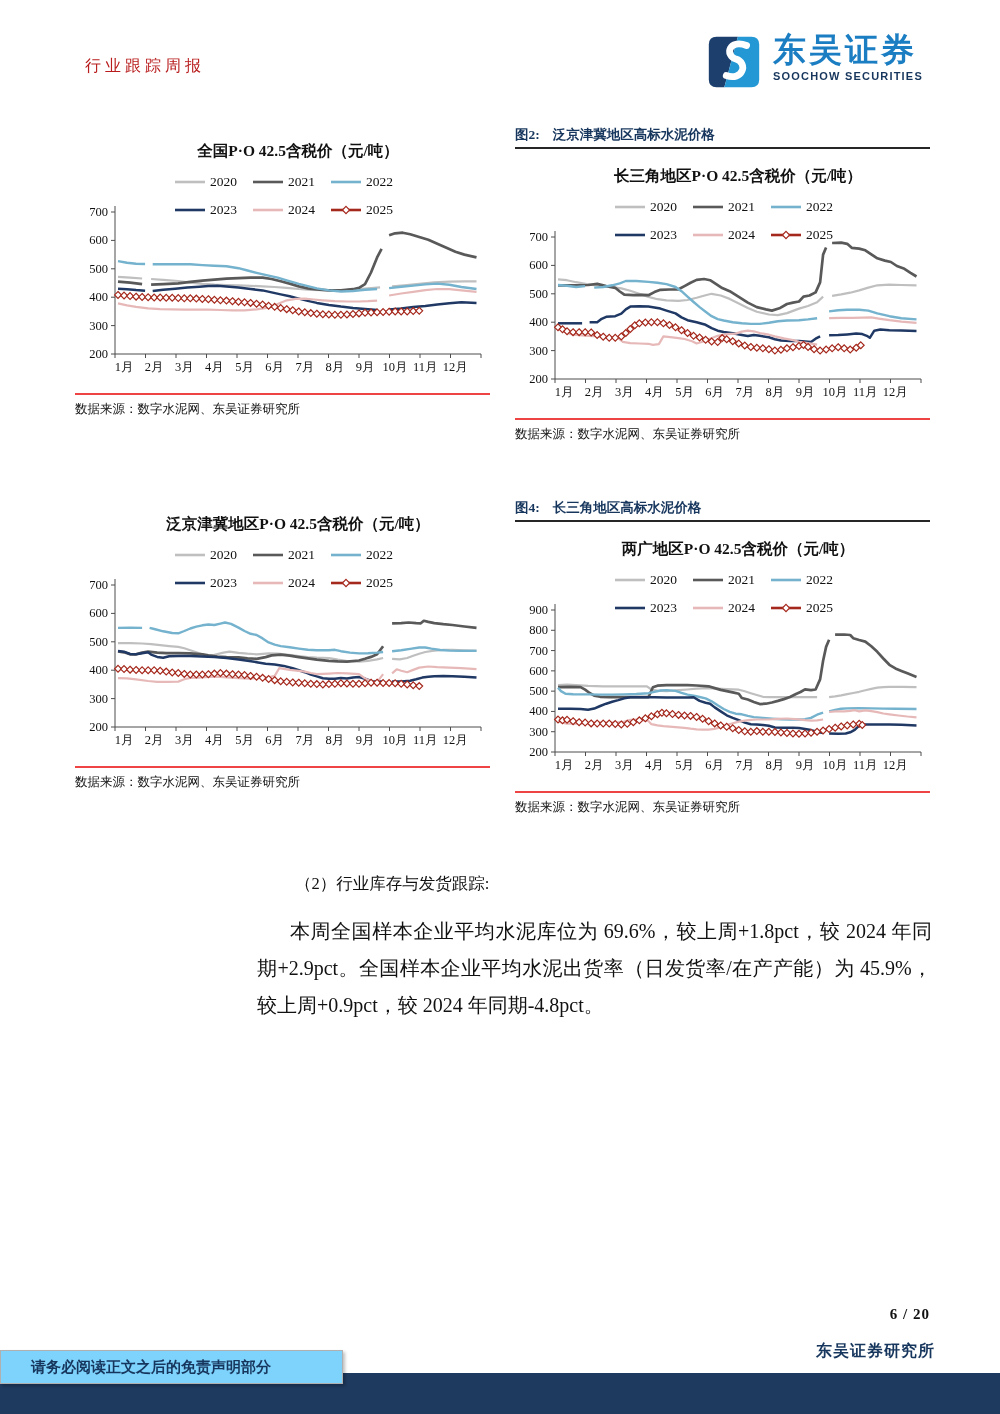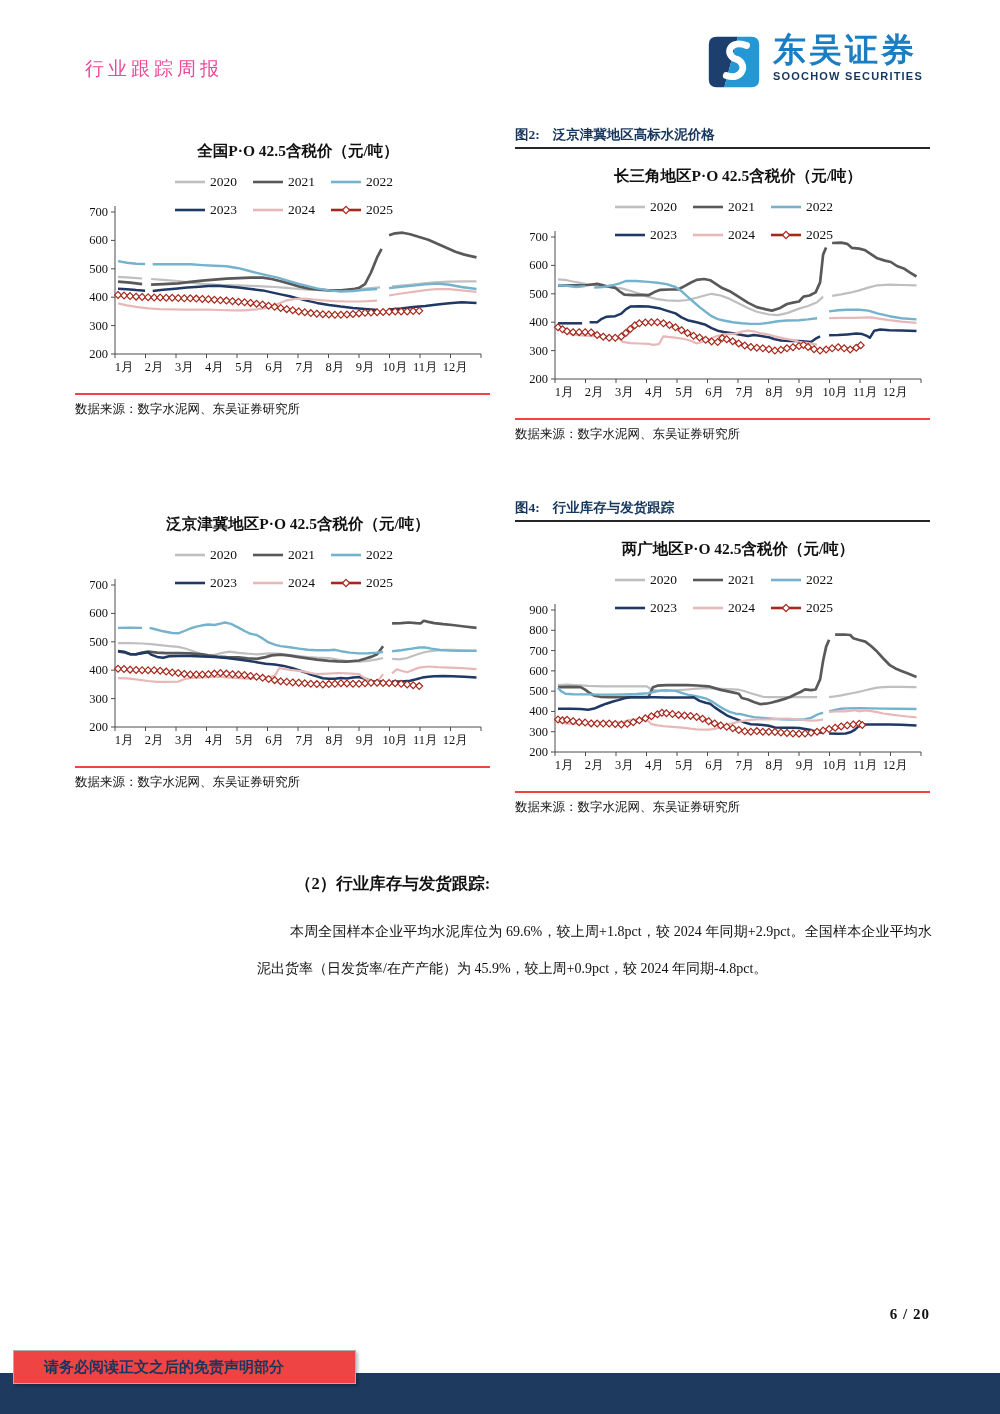--- a/index.html
+++ b/index.html
@@ -1,48 +1,48 @@
 <!DOCTYPE html>
 <html><head>
 <meta charset="utf-8">
 <style>
   html,body{margin:0;padding:0;background:#888;}
   .page{position:relative;width:1000px;height:1414px;background:#ffffff;overflow:hidden;
         font-family:"Liberation Serif","DejaVu Serif",serif;}
   
-  .report-type{position:absolute;left:85px;top:56px;font-size:19px;letter-spacing:4px;
-               color:#ec4899;}
+  .report-type{position:absolute;left:85px;top:56px;font-size:16px;letter-spacing:4px;
+               color:#b91c1c;}
   .logo{position:absolute;left:703px;top:31px;width:232px;height:66px;display:flex;align-items:flex-start;}
   .logo-mark{width:62px;height:62px;flex:0 0 auto;}
   .logo-text{margin-left:8px;display:flex;flex-direction:column;justify-content:center;}
   .logo-cn{font-size:33px;font-weight:bold;color:#1b7ec2;letter-spacing:3px;line-height:38px;}
   .logo-en{font-size:11px;font-weight:bold;color:#17365d;letter-spacing:1.2px;line-height:14px;
            font-family:"Liberation Sans","DejaVu Sans",sans-serif;}
   
   .figure{position:absolute;width:415px;}
   .fig-head{height:25px;border-bottom:2px solid #262626;font-size:13.5px;font-weight:bold;
             color:#17365d;display:flex;align-items:flex-end;padding-bottom:3px;box-sizing:border-box;}
   .fig-label{margin-right:13px;white-space:nowrap;}
   .fig-title{white-space:nowrap;}
   .fig-src{border-top:2px solid #ef4444;font-size:12.5px;color:#111;padding-top:6px;margin-top:-1px;}
   .chart-svg{display:block;}
   
   .body-text{position:absolute;left:257px;top:872px;width:675px;}
-  .sec-heading{font-size:16.5px;font-weight:bold;color:#111;margin:0 0 0 38px;line-height:24px;}
-  .sec-para{font-size:14px;color:#111;line-height:37px;text-align:justify;text-indent:33px;
+  .sec-heading{font-size:16.5px;font-weight:normal;color:#111;margin:0 0 0 38px;line-height:24px;}
+  .sec-para{font-size:20px;color:#111;line-height:37px;text-align:justify;text-indent:33px;
             margin-top:17px;}
   
   .page-num{position:absolute;left:630px;top:1306px;width:300px;text-align:right;
             font-size:15px;font-weight:bold;color:#111;letter-spacing:1px;}
   .institute{position:absolute;left:630px;top:1341px;width:305px;text-align:right;
              font-size:16px;font-weight:bold;color:#17365d;letter-spacing:1px;}
   .bottom-bar{position:absolute;left:0;top:1373px;width:1000px;height:41px;background:#1e3a5f;}
-  .disclaimer{position:absolute;left:0;top:1350px;width:343px;height:34px;background:#ef4444;
+  .disclaimer{position:absolute;left:0;top:1350px;width:343px;height:34px;background:#7dd3fc;
               border:1px solid #b0b0b0;box-sizing:border-box;box-shadow:2px 2px 3px rgba(0,0,0,.25);
-              font-size:15px;font-weight:bold;color:#17365d;line-height:32px;padding-left:30px;margin-left:13px;}
+              font-size:15px;font-weight:bold;color:#17365d;line-height:32px;padding-left:30px;}
 </style>
 </head>
 <body>
 
 <div class="page">
 
   <div class="report-type">行业跟踪周报</div>
 
   <div class="logo">
     <svg class="logo-mark" viewBox="0 0 64 64">
@@ -505,21 +505,21 @@
             <path d="M 332.1975308641975 184 L 335.5975308641975 187.4 L 332.1975308641975 190.8 L 328.79753086419754 187.4 Z" fill="#fff" stroke="#a5281c" stroke-width="1.2"></path>
             <path d="M 338.22222222222223 184.852 L 341.6222222222222 188.252 L 338.22222222222223 191.65200000000002 L 334.82222222222225 188.252 Z" fill="#fff" stroke="#a5281c" stroke-width="1.2"></path>
             <path d="M 344.2469135802469 185.704 L 347.64691358024686 189.104 L 344.2469135802469 192.50400000000002 L 340.8469135802469 189.104 Z" fill="#fff" stroke="#a5281c" stroke-width="1.2"></path>
           </g>
         </svg>
         <div class="fig-src">数据来源：数字水泥网、东吴证券研究所</div>
       </div>
       <div class="figure" style="left: 515px; top: 497px;">
         <div class="fig-head">
           <span class="fig-label">图4:</span>
-          <span class="fig-title">行业库存与发货跟踪</span>
+          <span class="fig-title">长三角地区高标水泥价格</span>
         </div>
         <svg width="415" height="270" viewBox="0 0 415 270" class="chart-svg">
           <text x="223" y="32" font-size="15.5" font-family="&quot;Liberation Serif&quot;,&quot;DejaVu Serif&quot;,serif" fill="#111" text-anchor="middle" font-weight="bold">两广地区P·O 42.5含税价（元/吨）</text>
           <g>
             <line x1="100" y1="58" x2="130" y2="58" stroke="#bfbfbf" stroke-width="2.6"></line>
             <text x="135" y="62" font-size="13.5" font-family="&quot;Liberation Serif&quot;,&quot;DejaVu Serif&quot;,serif" fill="#111" text-anchor="start" font-weight="normal">2020</text>
           </g>
           <g>
             <line x1="178" y1="58" x2="208" y2="58" stroke="#595959" stroke-width="2.6"></line>
             <text x="213" y="62" font-size="13.5" font-family="&quot;Liberation Serif&quot;,&quot;DejaVu Serif&quot;,serif" fill="#111" text-anchor="start" font-weight="normal">2021</text>
@@ -666,16 +666,17 @@
         <div class="fig-src">数据来源：数字水泥网、东吴证券研究所</div>
       </div>
     </div>
 
   <div class="body-text">
     <p class="sec-heading">（2）行业库存与发货跟踪:</p>
     <p class="sec-para">本周全国样本企业平均水泥库位为 69.6%，较上周+1.8pct，较 2024 年同期+2.9pct。全国样本企业平均水泥出货率（日发货率/在产产能）为 45.9%，较上周+0.9pct，较 2024 年同期-4.8pct。</p>
   </div>
 
   <div class="page-num">6 / 20</div>
+  <div class="institute">东吴证券研究所</div>
   <div class="bottom-bar"></div>
   <div class="disclaimer">请务必阅读正文之后的免责声明部分</div>
 
 </div>
 
 </body></html>

